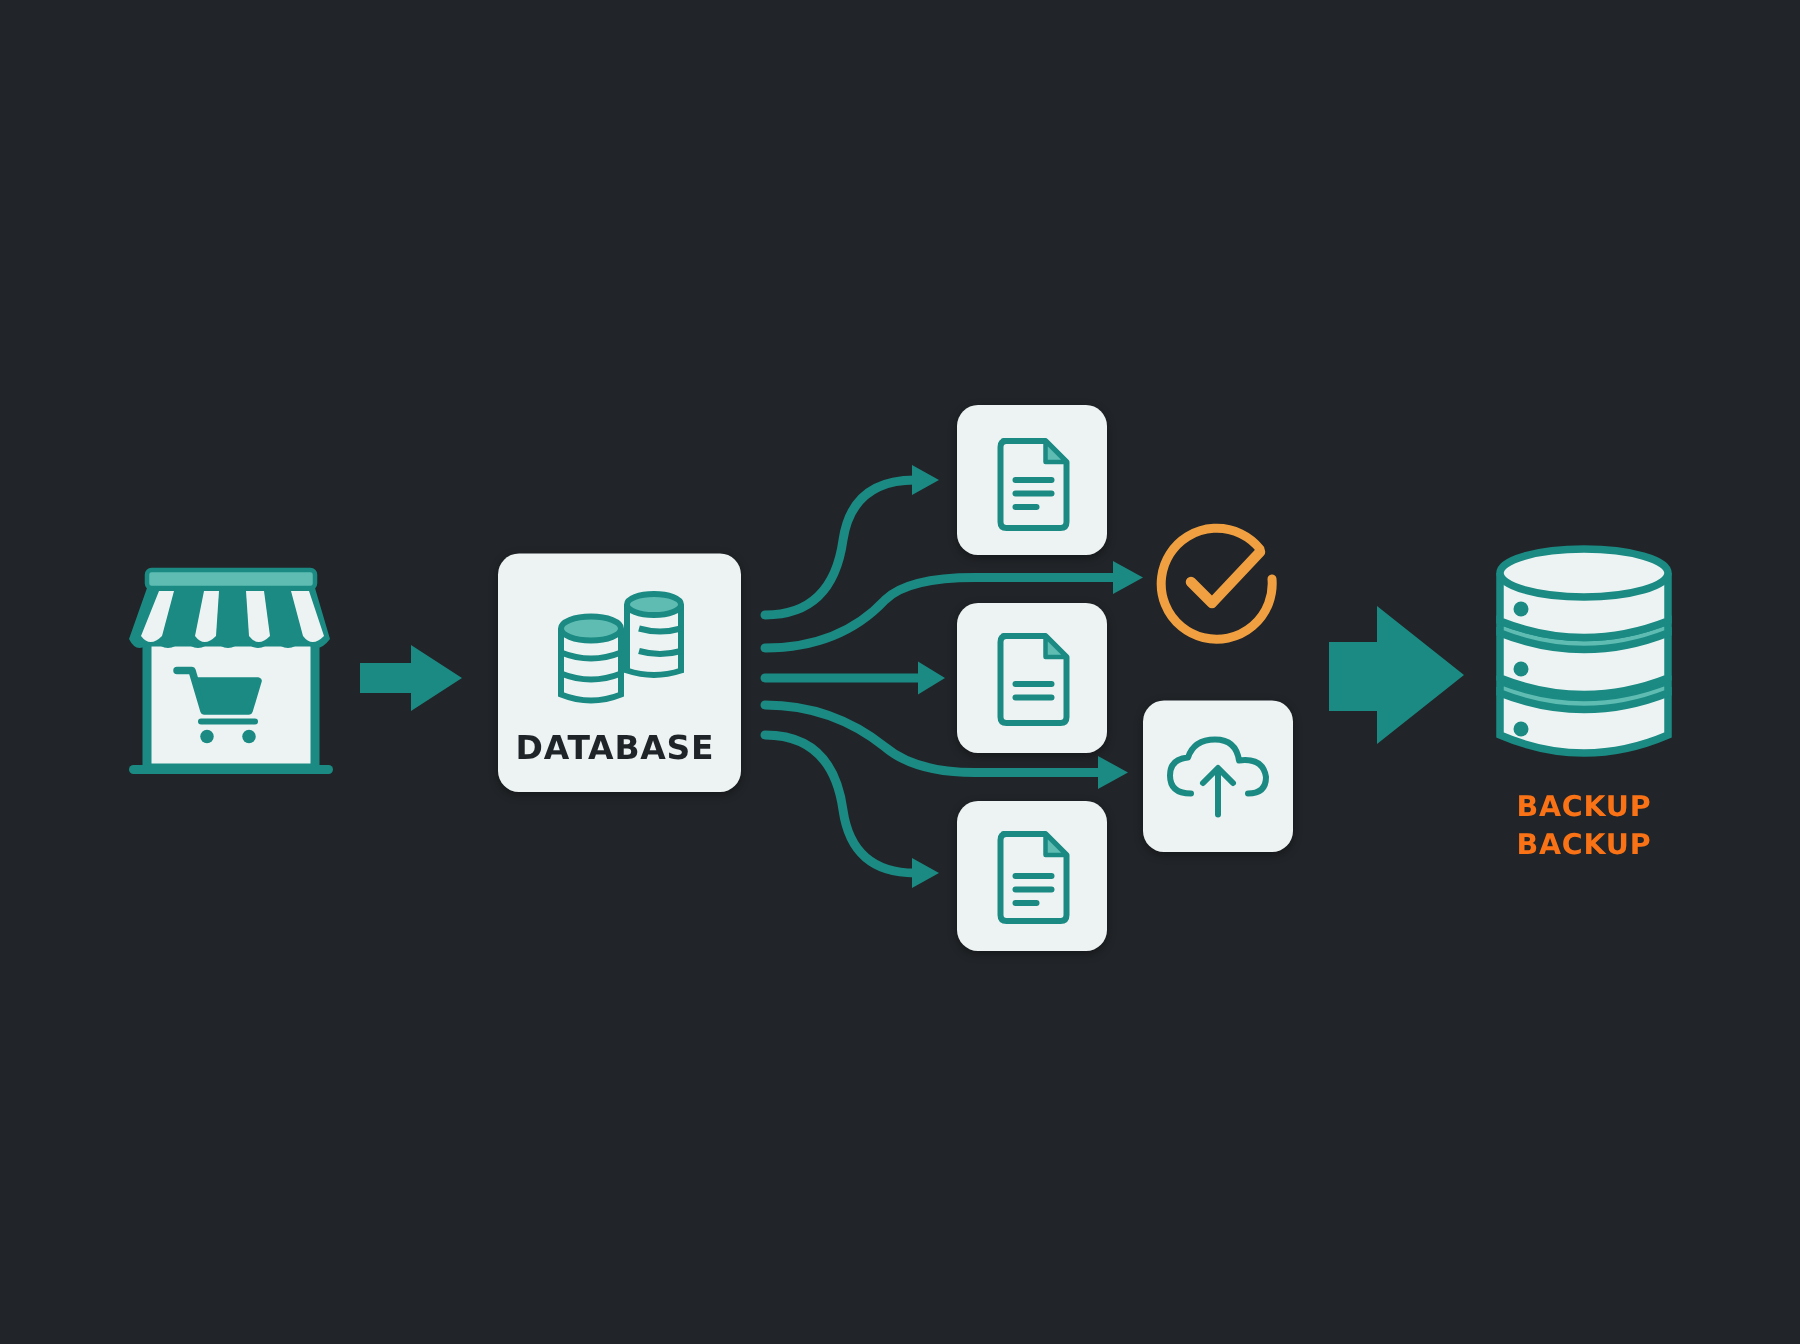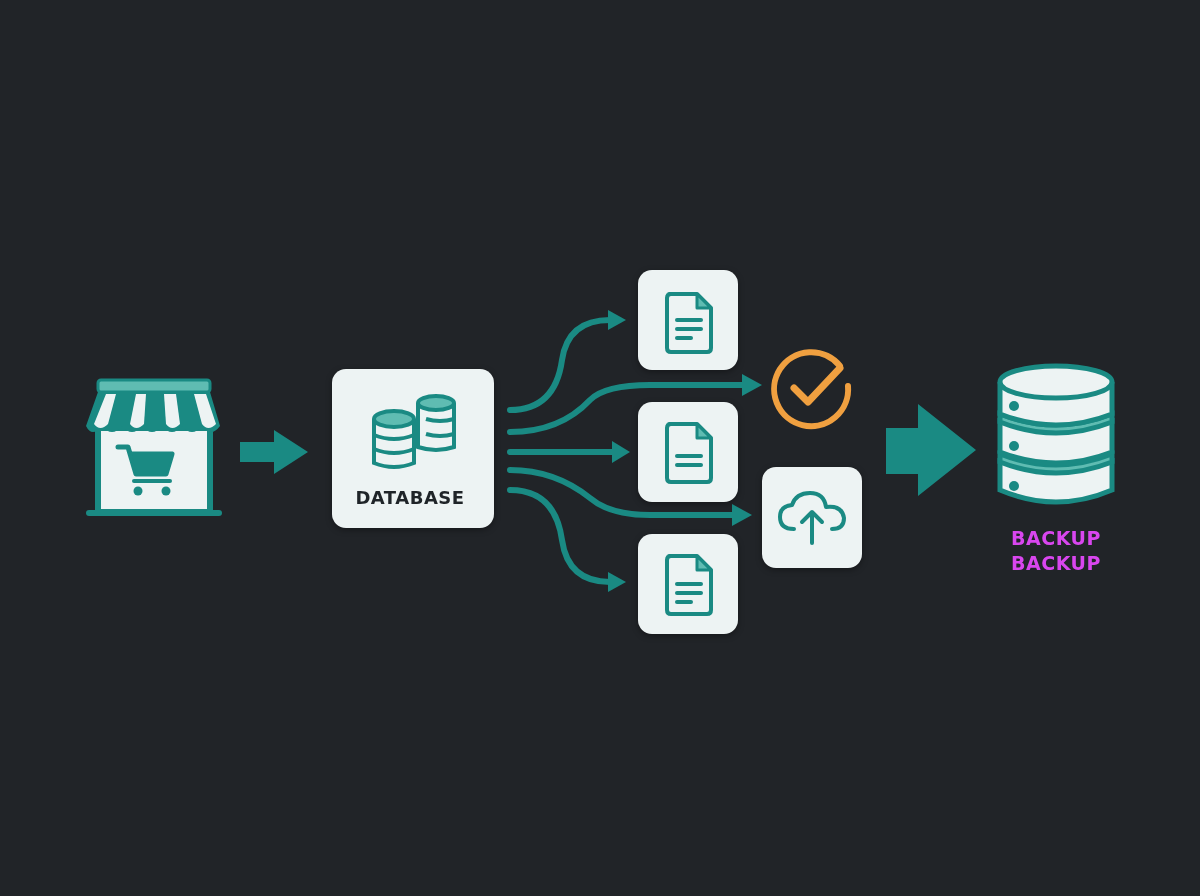--- a/index.html
+++ b/index.html
@@ -1,20 +1,20 @@
 <!DOCTYPE html>
 <html><head>
 <meta charset="utf-8">
 <style>
   html, body { margin:0; padding:0; }
   body { width:1200px; height:896px; background:#212428; position:relative; overflow:hidden; font-family:"DejaVu Sans", sans-serif; }
   .abs { position:absolute; }
   .card { position:absolute; background:#edf3f3; border-radius:14px; box-shadow:0 2px 6px rgba(0,0,0,0.35); }
   .label { font-weight:bold; color:#1f2428; text-align:center; letter-spacing:0.5px; }
-  .storage-label { position:absolute; color:#d946ef; font-weight:bold; text-align:center; font-size:19px; line-height:25px; letter-spacing:0.5px; }
+  .storage-label { position:absolute; color:#f97316; font-weight:bold; text-align:center; font-size:19px; line-height:25px; letter-spacing:0.5px; }
   svg { display:block; }
 </style>
 </head>
 <body>
 
 <div class="abs" style="left:84px;top:378px;width:140px;height:140px;">
   <svg width="140" height="140" viewBox="0 0 140 140">
     <rect x="14" y="50" width="112" height="84" fill="#edf3f3" stroke="#1a8a83" stroke-width="6"></rect>
     <rect x="2" y="132" width="136" height="6" rx="3" fill="#1a8a83"></rect>
     <rect x="14" y="2" width="112" height="12" rx="3" fill="#5fbcb2" stroke="#1a8a83" stroke-width="3"></rect>
@@ -43,21 +43,21 @@
       <path d="M48 14 L48 58 Q66 64 84 58 L84 14"></path>
       <ellipse cx="66" cy="14" rx="18" ry="7" fill="#5fbcb2"></ellipse>
       <path d="M56 30 Q70 34 84 30"></path>
       <path d="M56 45 Q70 49 84 45"></path>
       <path d="M4 30 L4 74 Q24 82 44 74 L44 30" fill="#edf3f3"></path>
       <ellipse cx="24" cy="30" rx="20" ry="8" fill="#5fbcb2"></ellipse>
       <path d="M4 46 Q24 54 44 46"></path>
       <path d="M4 60 Q24 68 44 60"></path>
     </g>
   </svg>
-  <div class="label abs" style="left:0;top:118px;width:156px;font-size:18px;">DATABASE</div>
+  <div class="label abs" style="left:0;top:118px;width:156px;font-size:22px;">DATABASE</div>
 </div>
 
 <svg class="abs" style="left:500px;top:300px;" width="270" height="300" viewBox="0 0 270 300">
   <g fill="none" stroke="#1a8a83" stroke-width="6" stroke-linecap="round">
     <path d="M10 110 Q55 110 62 60 Q68 20 110 20"></path>
     <path d="M10 132 Q60 132 90 100 Q105 85 150 85 L245 85"></path>
     <path d="M10 152 L115 152"></path>
     <path d="M10 170 Q55 170 90 198 Q110 215 150 215 L235 215"></path>
     <path d="M10 190 Q55 190 62 240 Q68 282 110 282"></path>
   </g>

